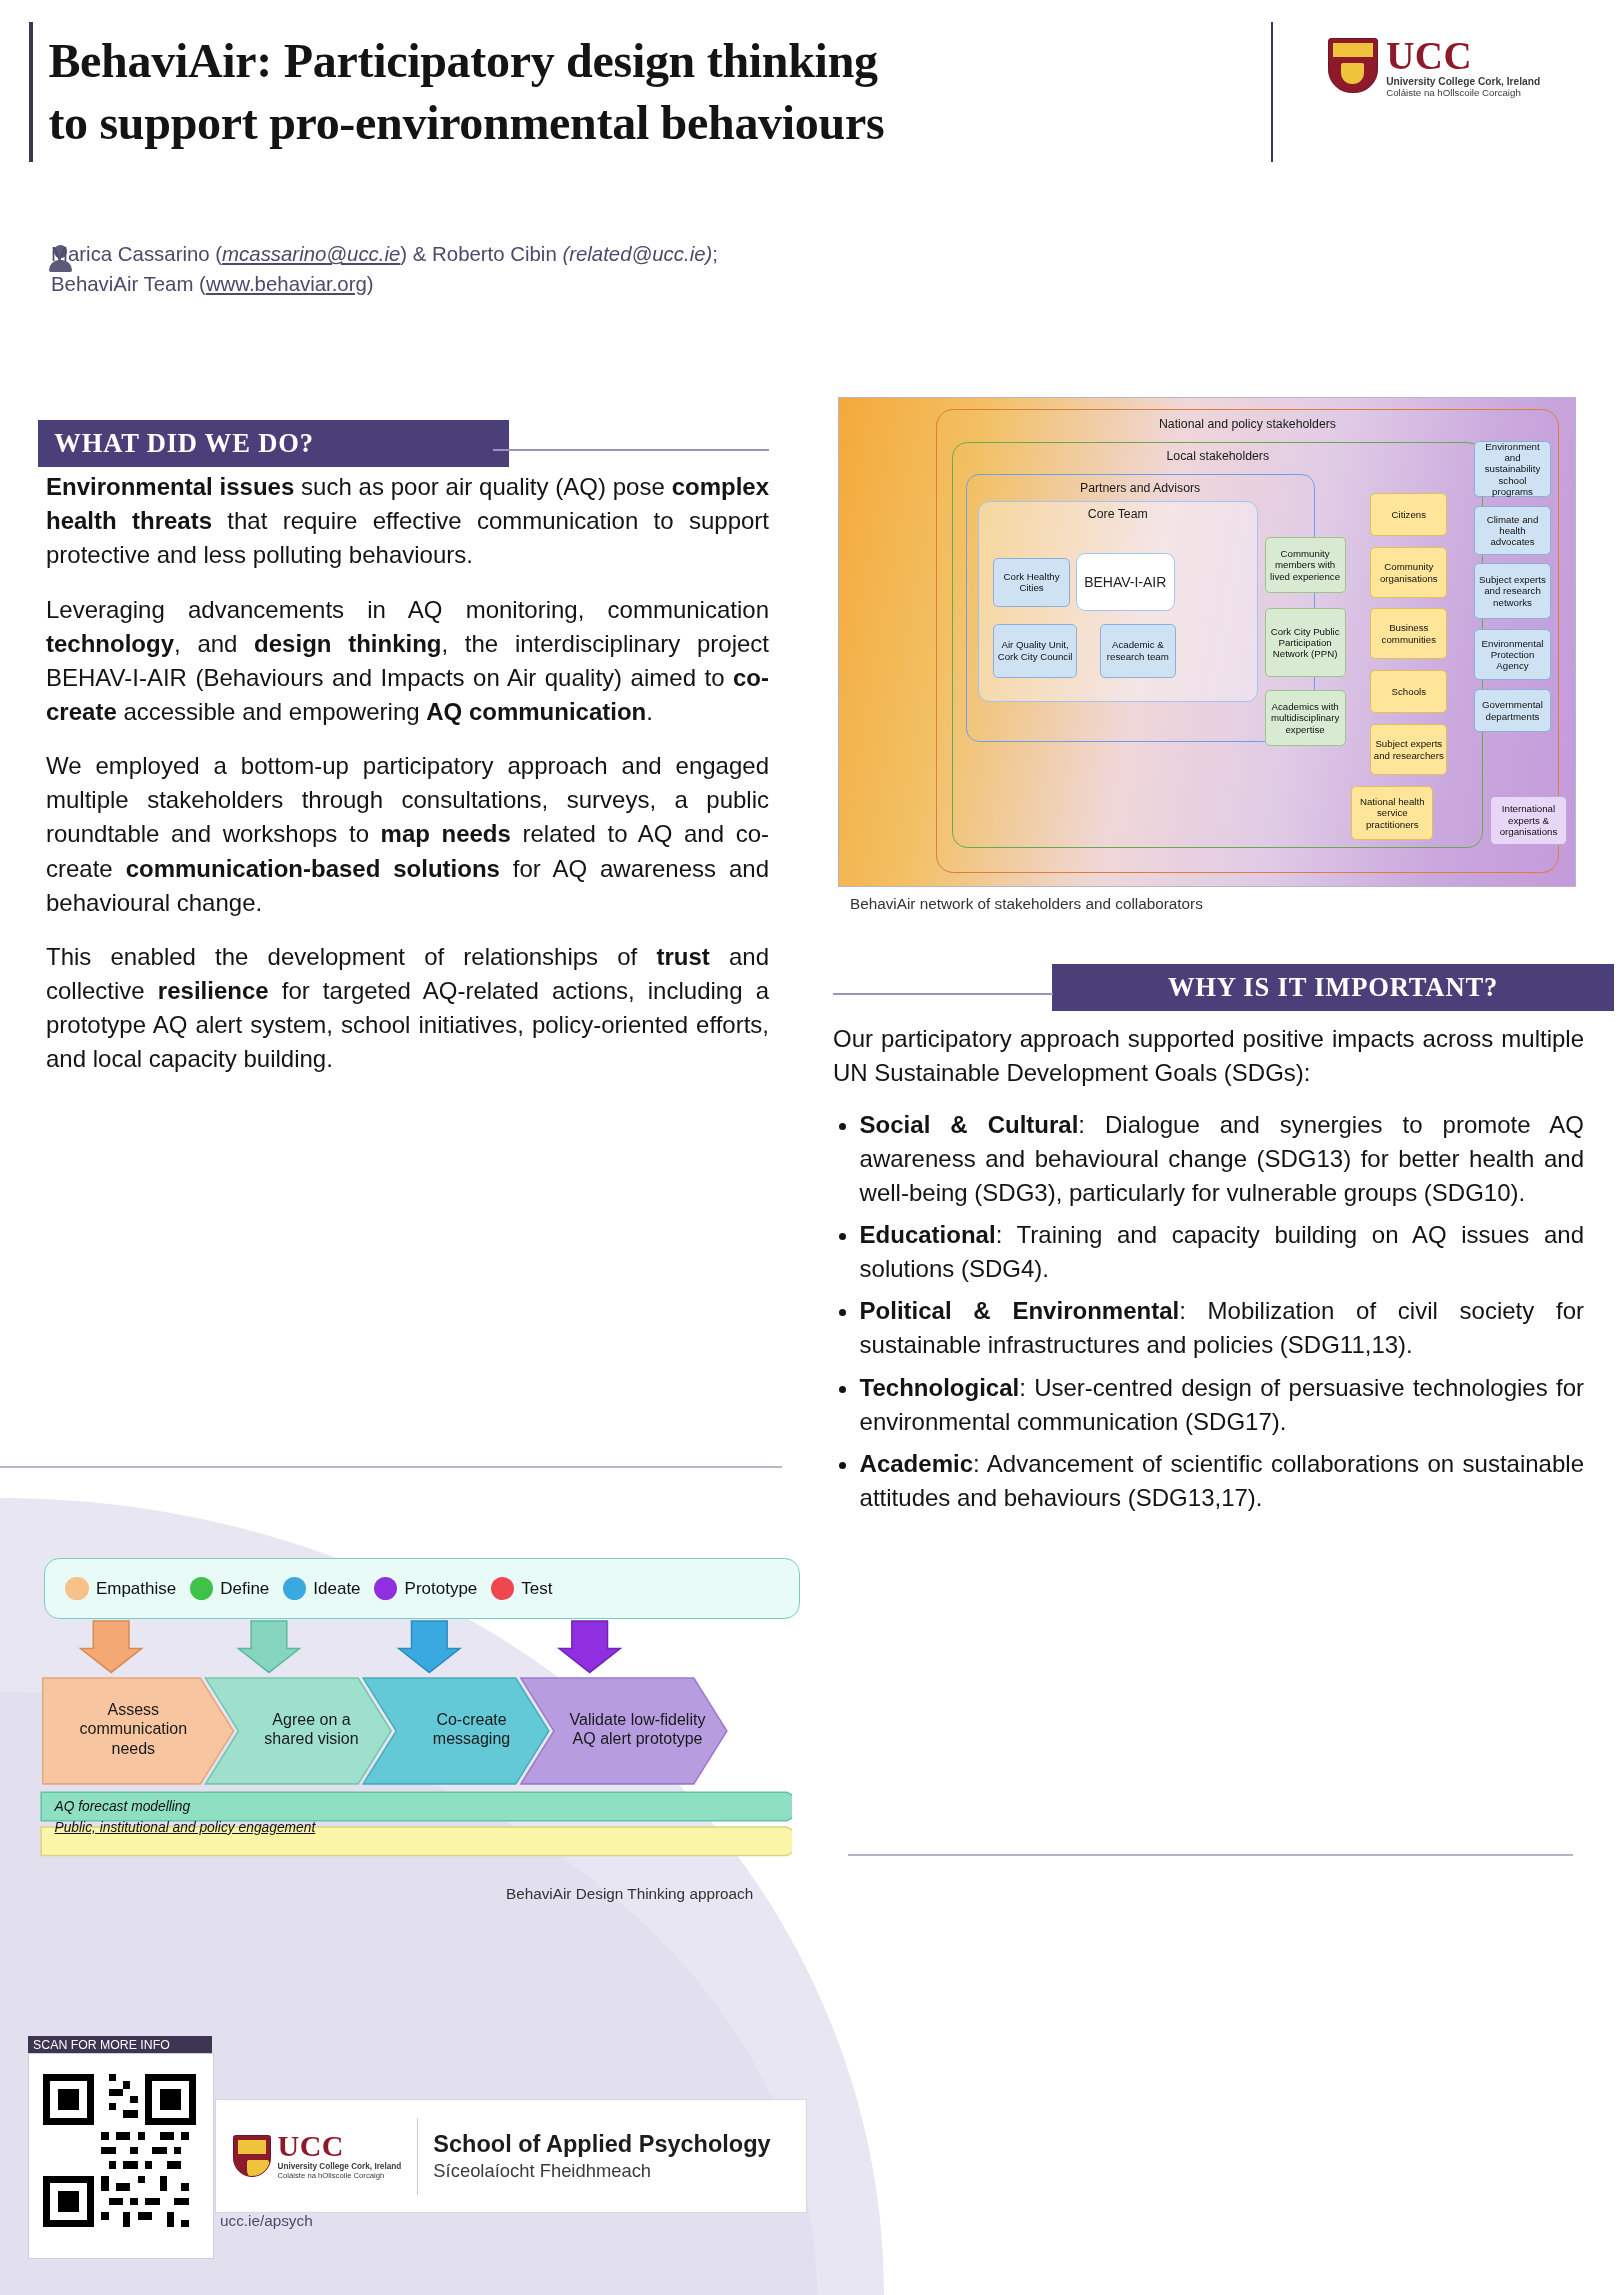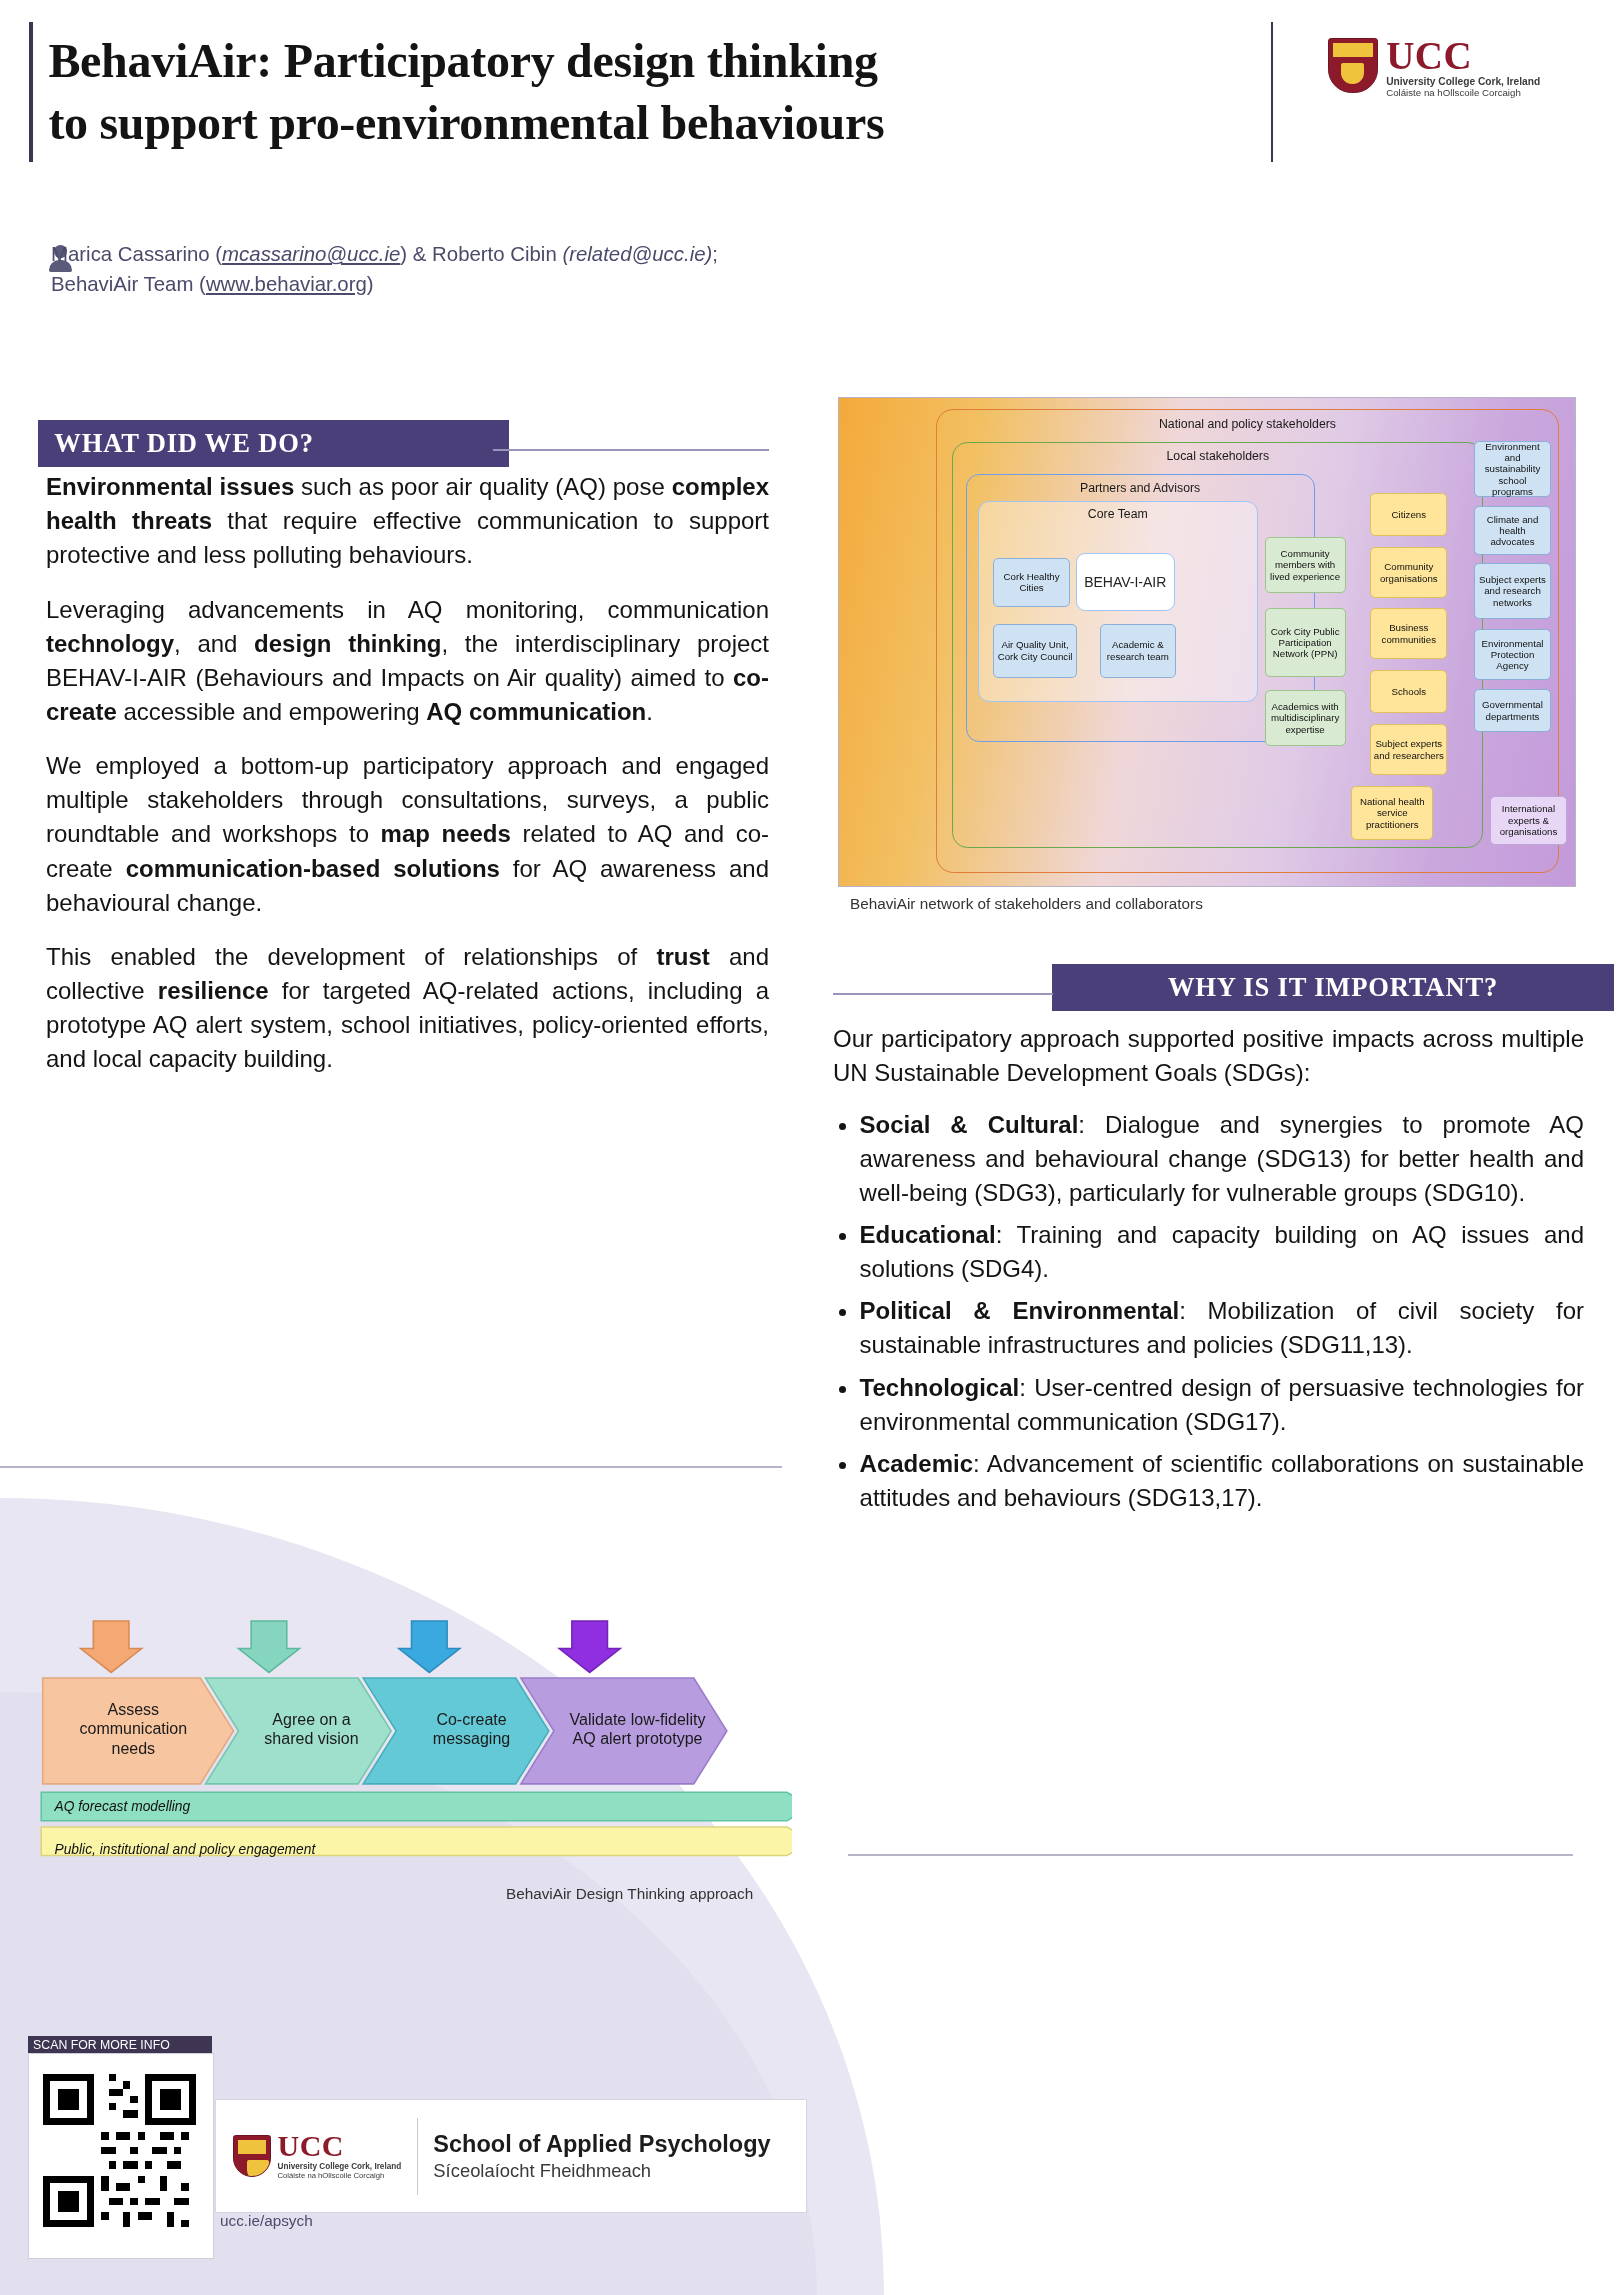--- a/index.html
+++ b/index.html
@@ -327,20 +327,42 @@
       <li><b>Educational</b><span>: Training and capacity building on AQ issues and solutions (SDG4).</span></li>
       <li><b>Political &amp; Environmental</b><span>: Mobilization of civil society for sustainable infrastructures and policies (SDG11,13).</span></li>
       <li><b>Technological</b><span>: User-centred design of persuasive technologies for environmental communication (SDG17).</span></li>
       <li><b>Academic</b><span>: Advancement of scientific collaborations on sustainable attitudes and behaviours (SDG13,17).</span></li>
     </ul>
   </div>
 
   <div class="divider-line" style="left:848px; top:1854px; width:725px; background:#b9b3c9;"></div>
 
   <div class="dt-box">
+    <div class="dt-legend">
+      <div class="legend-item">
+        <span class="legend-dot" style="background:#f7c18a"></span>
+        <span>Empathise</span>
+      </div>
+      <div class="legend-item">
+        <span class="legend-dot" style="background:#3fc24a"></span>
+        <span>Define</span>
+      </div>
+      <div class="legend-item">
+        <span class="legend-dot" style="background:#3aa9e0"></span>
+        <span>Ideate</span>
+      </div>
+      <div class="legend-item">
+        <span class="legend-dot" style="background:#8f2fe0"></span>
+        <span>Prototype</span>
+      </div>
+      <div class="legend-item">
+        <span class="legend-dot" style="background:#f0464f"></span>
+        <span>Test</span>
+      </div>
+    </div>
 
     <div class="arrow-row">
       <svg width="761" height="56" style="position:absolute;left:0;top:0;" viewBox="0 0 1490 110">
         <path d="M120,4 L190,4 L190,58 L215,58 L155,105 L95,58 L120,58 Z" fill="#f4a873" stroke="#d88a52" stroke-width="3"></path>
         <path d="M430,4 L500,4 L500,58 L525,58 L465,105 L405,58 L430,58 Z" fill="#86d6bf" stroke="#5cb89e" stroke-width="3"></path>
         <path d="M745,4 L815,4 L815,58 L840,58 L780,105 L720,58 L745,58 Z" fill="#3aa9e0" stroke="#2b8cbd" stroke-width="3"></path>
         <path d="M1060,4 L1130,4 L1130,58 L1155,58 L1095,105 L1035,58 L1060,58 Z" fill="#8f2fe0" stroke="#7223b8" stroke-width="3"></path>
       </svg>
     </div>
 
@@ -353,21 +375,21 @@
     <div class="chev" style="left:15.3px; top:116px; width:174px;">Assess communication needs</div>
     <div class="chev" style="left:204px; top:116px; width:153px;">Agree on a shared vision</div>
     <div class="chev" style="left:364px; top:116px; width:153px;">Co-create messaging</div>
     <div class="chev" style="left:522px; top:116px; width:169px;">Validate low-fidelity AQ alert prototype</div>
 
     <svg width="761" height="77" style="position:absolute;left:0;top:232px;" viewBox="0 0 1490 150">
       <path d="M20,4 L1480,4 L1530,32 L1480,60 L20,60 Z" fill="#8fe0c2" stroke="#5fc4a2" stroke-width="3"></path>
       <path d="M20,72 L1480,72 L1530,100 L1480,128 L20,128 Z" fill="#fbf5a8" stroke="#ded47e" stroke-width="3"></path>
     </svg>
     <div class="bar" style="left:10.2px; top:235px; width:715px;">AQ forecast modelling</div>
-    <div class="bar" style="left:10.2px; top:278px; width:715px;">Public, institutional and policy engagement</div>
+    <div class="bar" style="left:10.2px; top:256px; width:715px;text-decoration:underline;">Public, institutional and policy engagement</div>
   </div>
   <div class="fig-caption" style="left:506px; top:1885px;">BehaviAir Design Thinking approach</div>
 
   <div class="qr-title">SCAN FOR MORE INFO</div>
   <div class="qr-box"></div>
   <svg class="qr-img" viewBox="0 0 21 21" shape-rendering="crispEdges">
     <rect width="21" height="21" fill="#fff"></rect>
     <g fill="#000">
       <rect x="0" y="0" width="7" height="1"></rect>
         <rect x="0" y="6" width="7" height="1"></rect>

